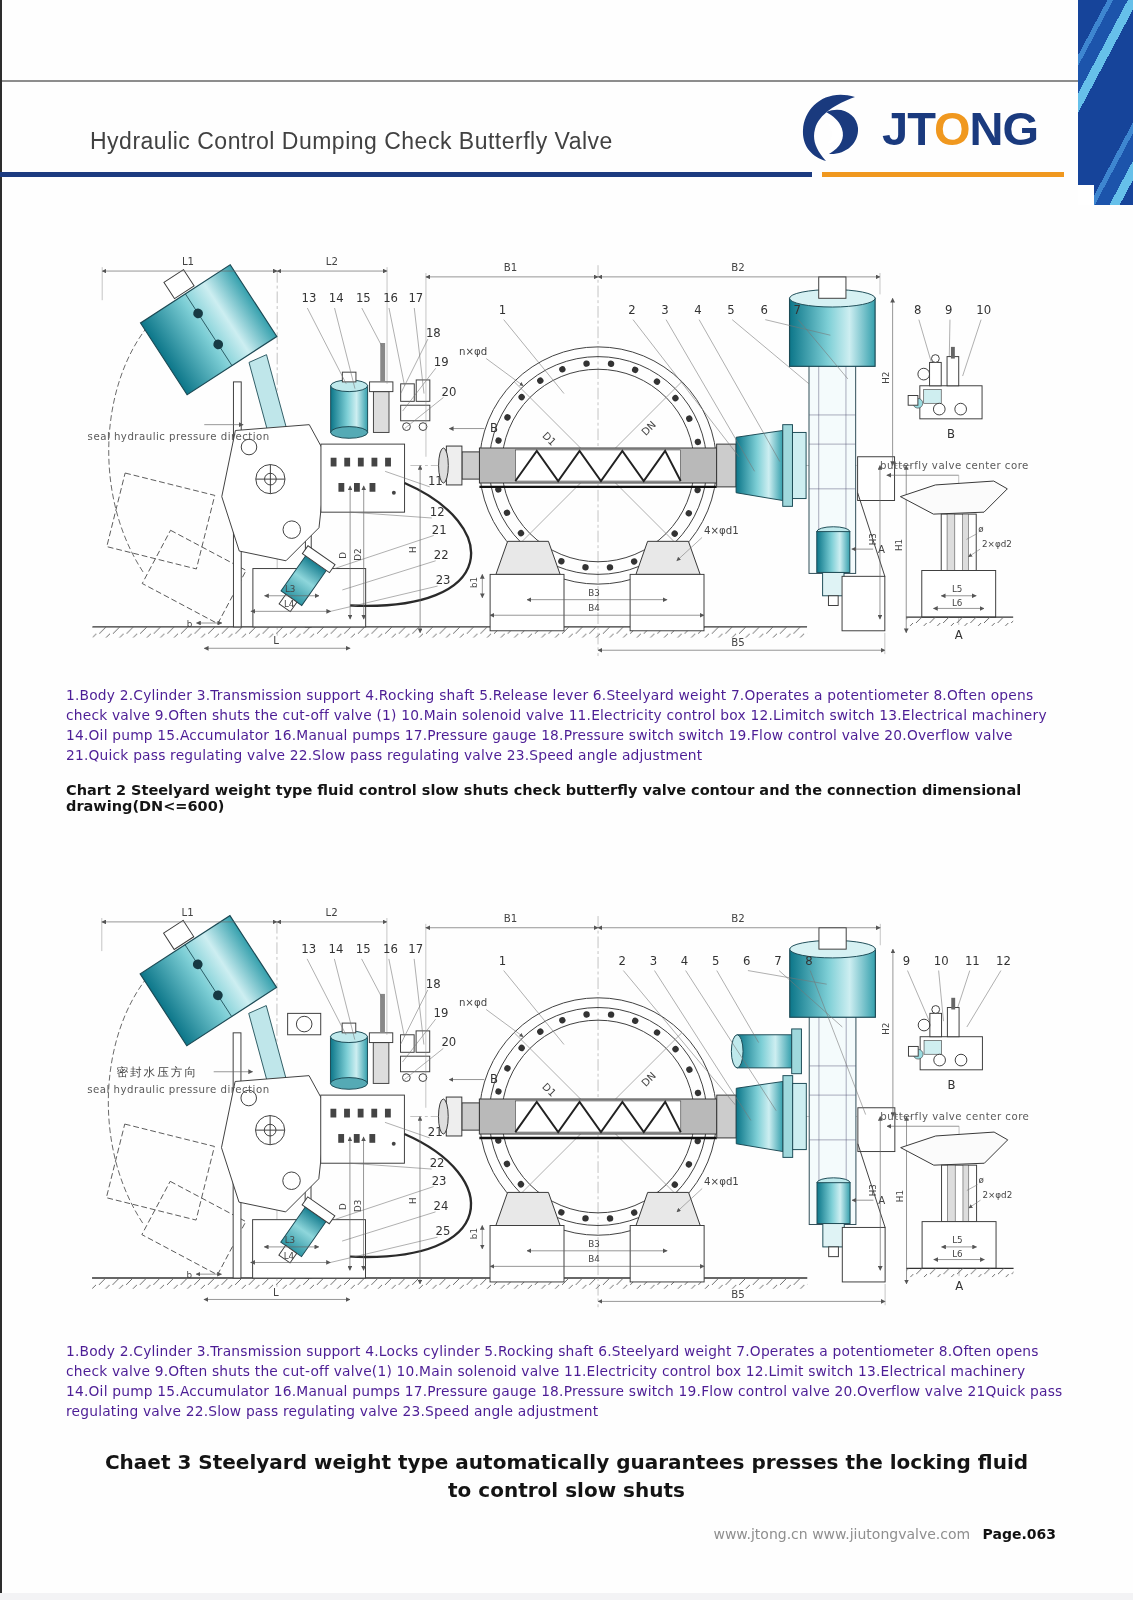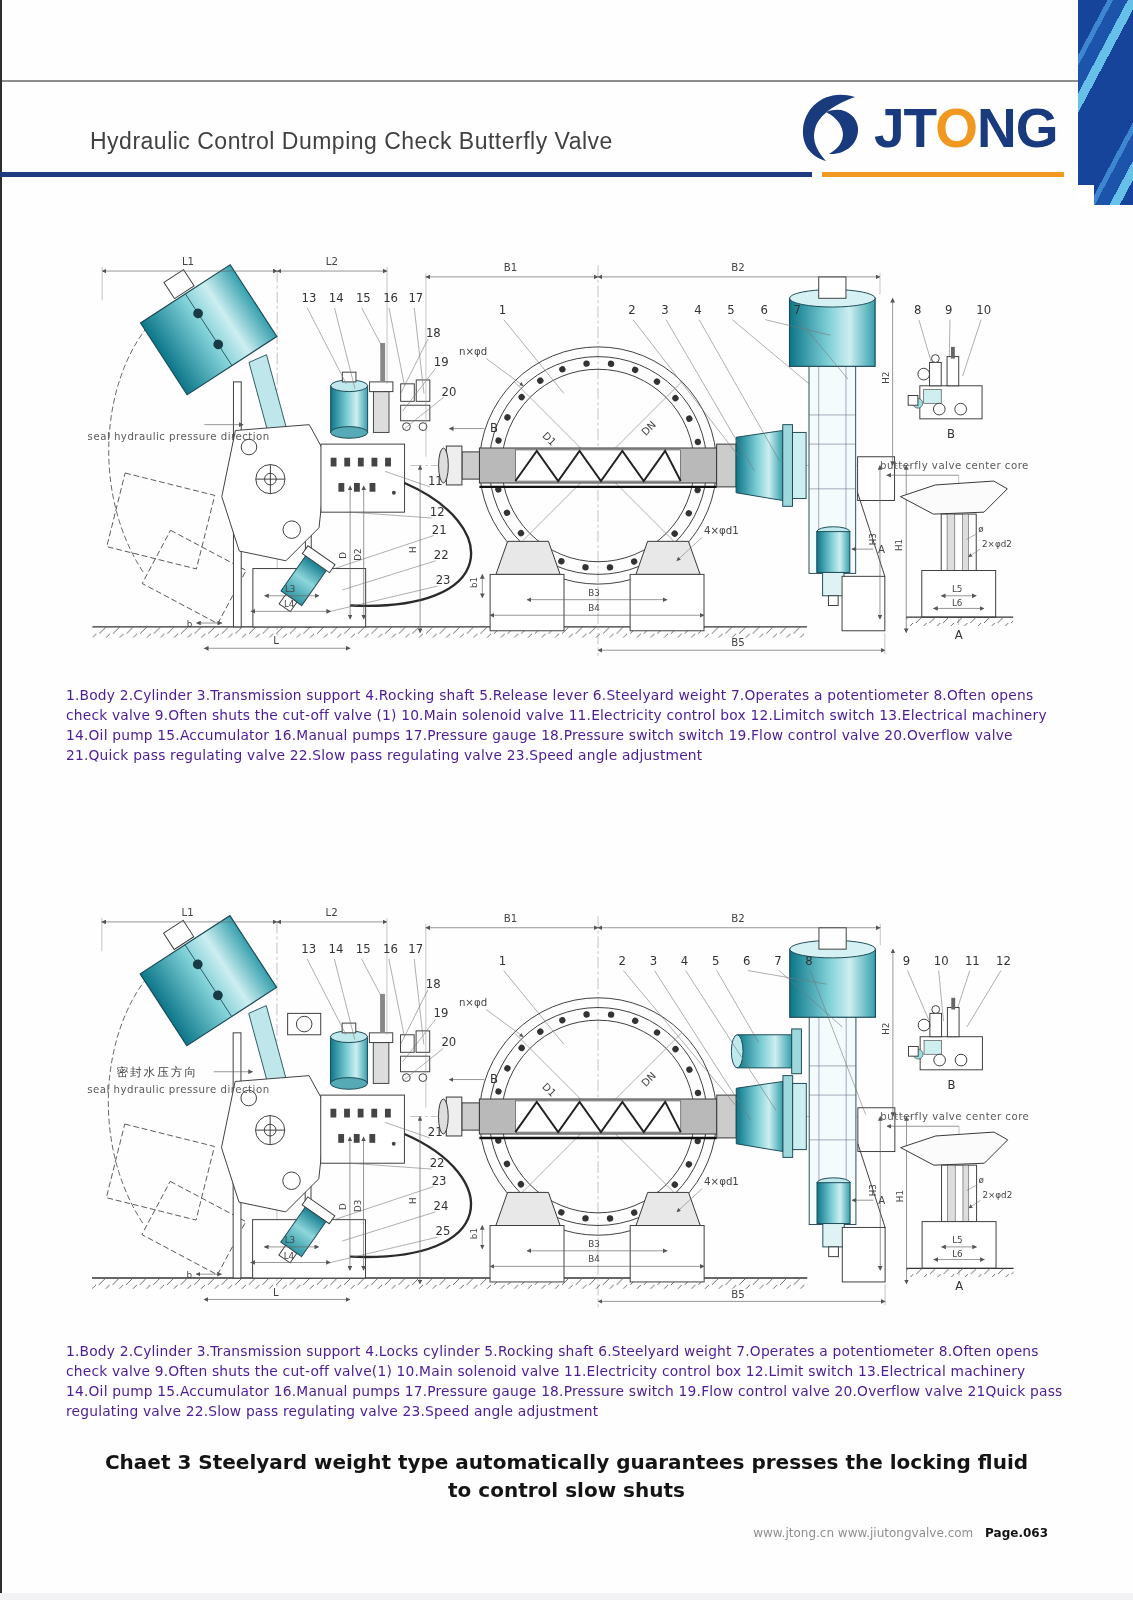--- a/index.html
+++ b/index.html
@@ -5,33 +5,33 @@
   html,body{margin:0;padding:0;background:#ffffff;}
   #sheet{position:relative;width:1133px;height:1600px;background:#fefefe;overflow:hidden;
          font-family:"DejaVu Sans",sans-serif;}
   .leftedge{position:absolute;left:0;top:0;width:2px;height:1600px;background:#2d2d2d;}
   .topline{position:absolute;left:2px;top:80px;width:1131px;height:2px;background:#8d8d8d;}
   .pagetitle{position:absolute;left:90px;top:128px;font-family:"Liberation Sans",sans-serif;
              font-size:23px;color:#414141;letter-spacing:.5px;}
   .navyrule{position:absolute;left:0;top:172px;width:812px;height:5px;background:#1c3b80;}
   .orangerule{position:absolute;left:822px;top:172px;width:242px;height:5px;background:#f0981f;}
   .logo{position:absolute;left:798px;top:88px;width:270px;height:80px;display:flex;align-items:center;}
-  .logotext{font-family:"Liberation Sans",sans-serif;font-weight:bold;font-size:55px;
-            color:#1a3a7e;letter-spacing:-1px;margin-left:6px;}
+  .logotext{font-family:"Liberation Sans",sans-serif;font-weight:bold;font-size:47px;
+            color:#1a3a7e;letter-spacing:-1px;margin-left:14px;}
   .logotext .o{color:#f0981f;}
   .band{position:absolute;left:1078px;top:0;width:55px;height:205px;
         background:repeating-linear-gradient(118deg,#16449a 0px,#16449a 26px,#3e86d0 26px,#3e86d0 31px,
         #1c54ab 31px,#1c54ab 44px,#66c0ea 44px,#66c0ea 53px,#16449a 53px,#16449a 80px);}
   .band::after{content:"";position:absolute;left:0;bottom:0;width:16px;height:20px;background:#fff;}
   .parts{position:absolute;left:66px;width:1004px;font-size:13.8px;color:#4c1d95;
          line-height:1.44;letter-spacing:.2px;}
   .caption{position:absolute;left:66px;width:1004px;font-size:14.5px;font-weight:bold;color:#141414;}
   .caption2{position:absolute;left:100px;width:933px;text-align:center;font-size:20px;
             font-weight:bold;color:#141414;line-height:1.4;}
-  .footer{position:absolute;right:85px;top:1526px;font-size:12px;color:#8f8f8f;}
+  .footer{position:absolute;right:77px;top:1526px;font-size:14px;color:#8f8f8f;}
   .footer .pg{color:#111;font-weight:bold;margin-left:8px;}
   .bottomstrip{position:absolute;left:0;top:1593px;width:1133px;height:7px;background:#f3f3f5;}
   .fig{position:absolute;left:58px;width:1012px;}
   
   .ol{stroke:#3c3c3c;fill:none;stroke-width:1;}
   .olf{stroke:#3c3c3c;fill:#ffffff;stroke-width:1;}
   .dim{stroke:#666;stroke-width:.7;fill:none;}
   .ext{stroke:#888;stroke-width:.5;}
   .cl{stroke:#999;stroke-width:.6;stroke-dasharray:12 3 3 3;fill:none;}
   .dash{stroke:#555;stroke-width:.9;stroke-dasharray:6 3;fill:none;}
@@ -346,20 +346,21 @@
       <line class="ld" x1="948" y1="320" x2="936" y2="328" marker-end="url(#ma1)"></line>
       <line class="dim" x1="908" y1="368" x2="944" y2="368" marker-start="url(#ma1)" marker-end="url(#ma1)"></line>
       <text class="dts" x="919" y="364">L5</text>
       <line class="dim" x1="900" y1="381" x2="952" y2="381" marker-start="url(#ma1)" marker-end="url(#ma1)"></line>
       <text class="dts" x="919" y="378">L6</text>
       <text class="view" x="922" y="412">A</text>
     </g>
   </svg>
 
   <div class="parts" style="top:686px;">1.Body 2.Cylinder 3.Transmission support 4.Rocking shaft 5.Release lever 6.Steelyard weight 7.Operates a potentiometer 8.Often opens check valve 9.Often shuts the cut-off valve (1) 10.Main solenoid valve 11.Electricity control box 12.Limitch switch 13.Electrical machinery 14.Oil pump 15.Accumulator 16.Manual pumps 17.Pressure gauge 18.Pressure switch switch 19.Flow control valve 20.Overflow valve 21.Quick pass regulating valve 22.Slow pass regulating valve 23.Speed angle adjustment</div>
+  <div class="caption" style="top:782px;">Chart 2 Steelyard weight type fluid control slow shuts check butterfly valve contour and the connection dimensional drawing(DN&lt;=600)</div>
 
   <svg class="fig" style="top:880px;" width="1012" height="438" viewBox="0 0 1040 432">
     <defs>
       <linearGradient id="tgh2" x1="0" y1="0" x2="1" y2="0">
         <stop offset="0" stop-color="#0c7689"></stop>
           <stop offset=".45" stop-color="#7ecfd6"></stop>
         <stop offset=".7" stop-color="#cdeef1"></stop>
           <stop offset="1" stop-color="#35a0ad"></stop>
       </linearGradient>
       <linearGradient id="tgv2" x1="0" y1="0" x2="0" y2="1">

